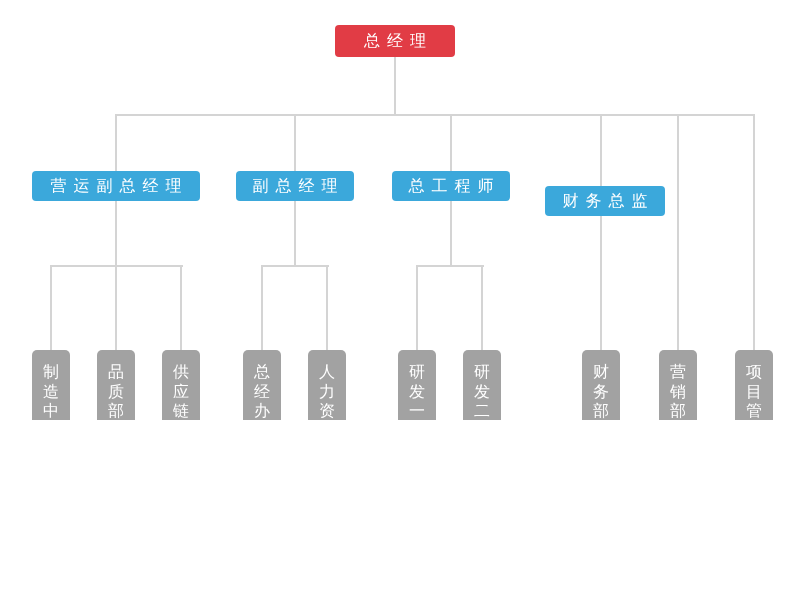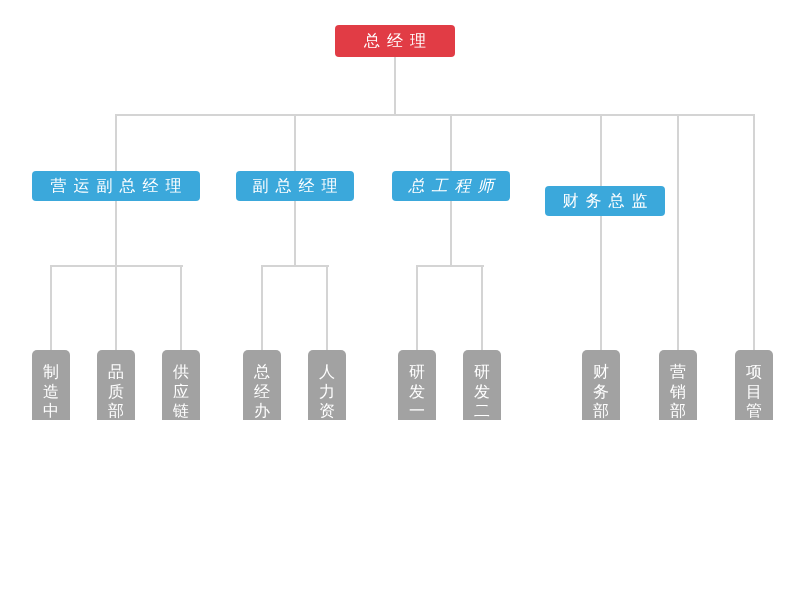--- a/index.html
+++ b/index.html
@@ -70,21 +70,21 @@
   <div class="node node-root" style="left:335px;top:25px;width:120px;height:32px;">
     <span class="hlabel">总经理</span>
   </div>
 
   <div class="node node-manager" style="left:236px;top:171px;width:118px;height:30px;">
     <span class="hlabel">副总经理</span>
   </div>
   <div class="node node-manager" style="left:32px;top:171px;width:168px;height:30px;">
     <span class="hlabel">营运副总经理</span>
   </div>
-  <div class="node node-manager" style="left:392px;top:171px;width:118px;height:30px;font-style:italic;">
+  <div class="node node-manager" style="left:392px;top:171px;width:118px;height:30px;">
     <span class="hlabel">总工程师</span>
   </div>
   <div class="node node-manager" style="left:545px;top:186px;width:120px;height:30px;">
     <span class="hlabel">财务总监</span>
   </div>
 
   <div class="node node-dept" style="left:32px;top:350px;width:38px;height:199px;">
     <div class="vtext">制
 造
 中

